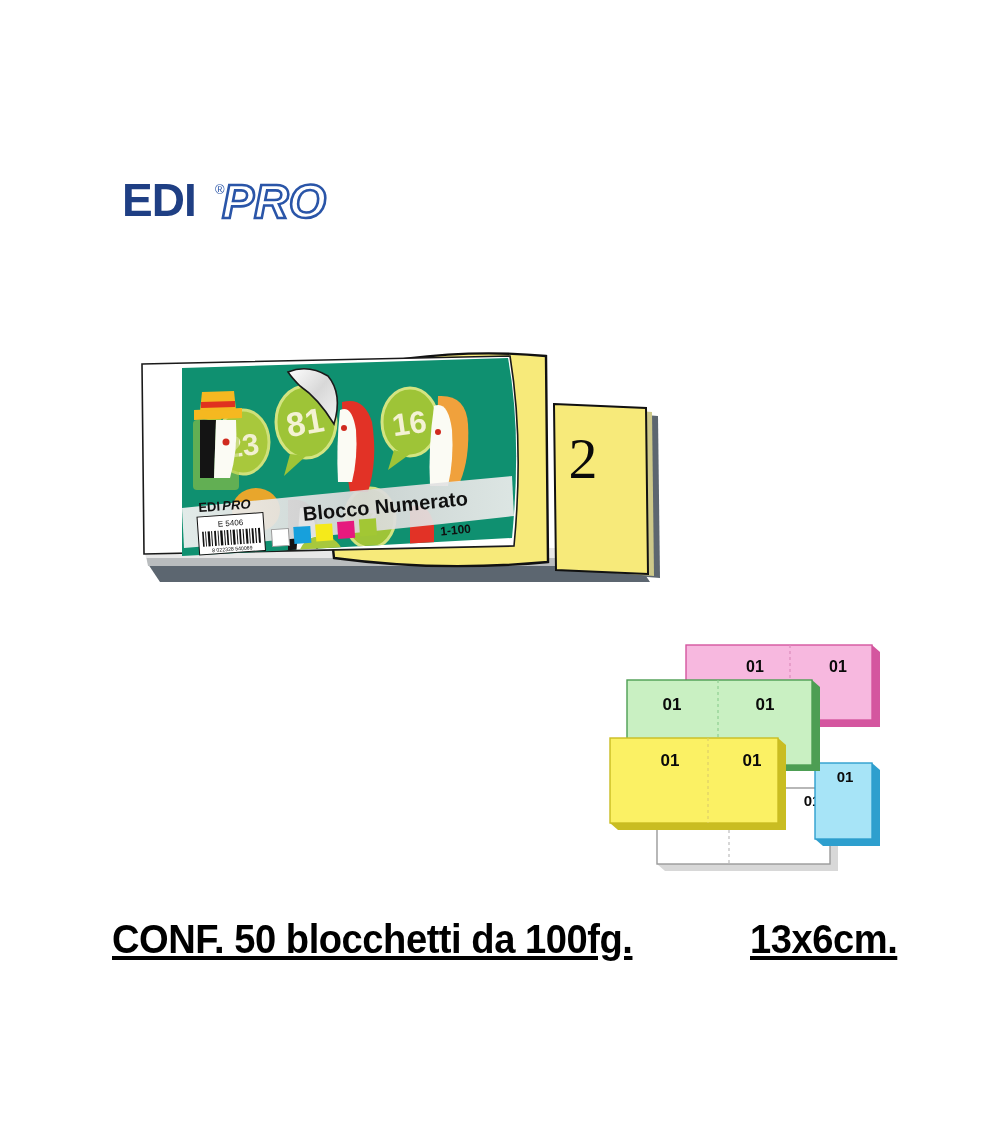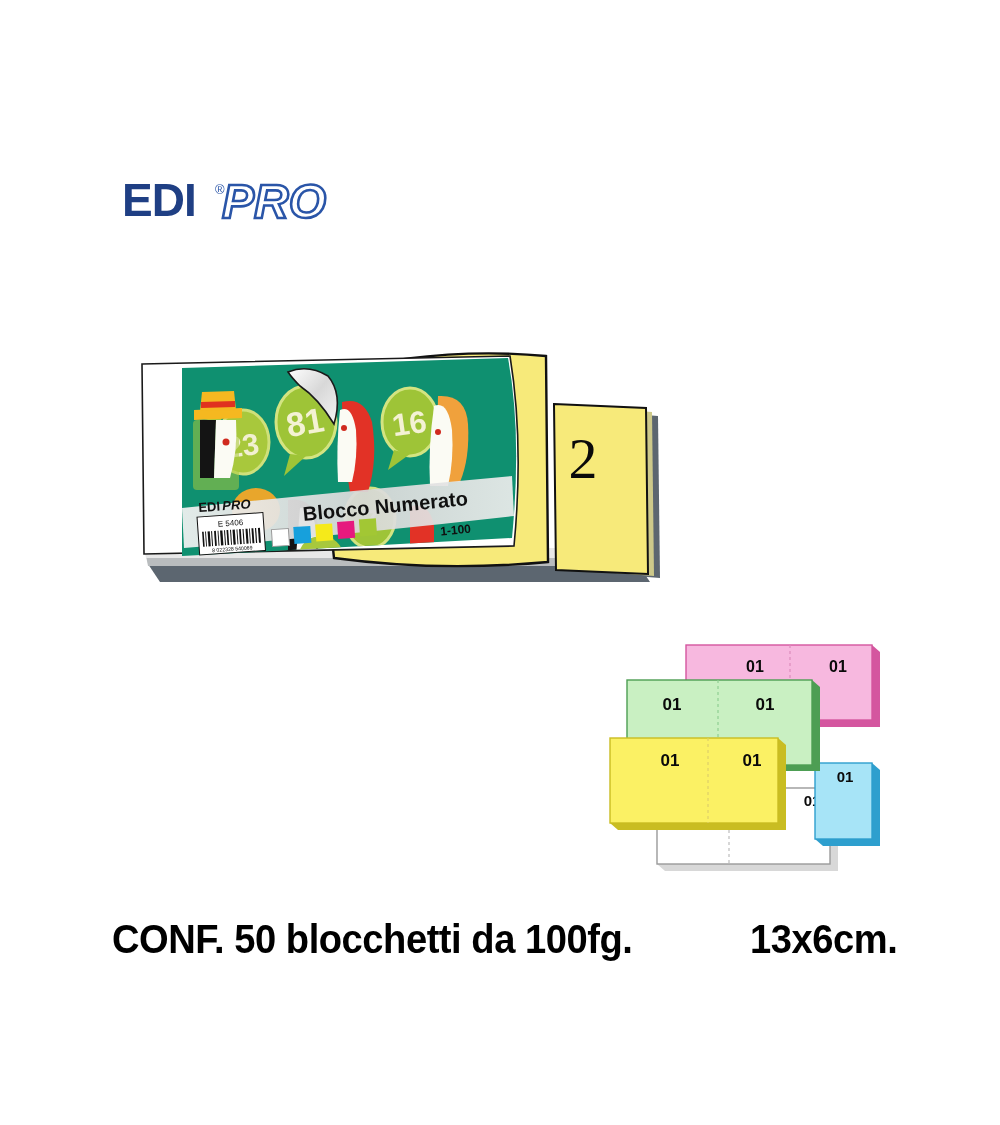--- a/index.html
+++ b/index.html
@@ -47,20 +47,21 @@
     position: absolute;
     left: 0;
     top: 908px;
     width: 1000px;
     height: 62px;
     display: flex;
     align-items: center;
     justify-content: flex-start;
     padding-left: 112px;
     box-sizing: border-box;
+    text-decoration: underline;
   }
   .caption-text {
     font-family: "Liberation Sans", sans-serif;
     font-weight: bold;
     font-size: 41px;
     letter-spacing: -0.5px;
     color: #000000;
     white-space: nowrap;
     transform: scaleX(0.93);
     transform-origin: left center;

